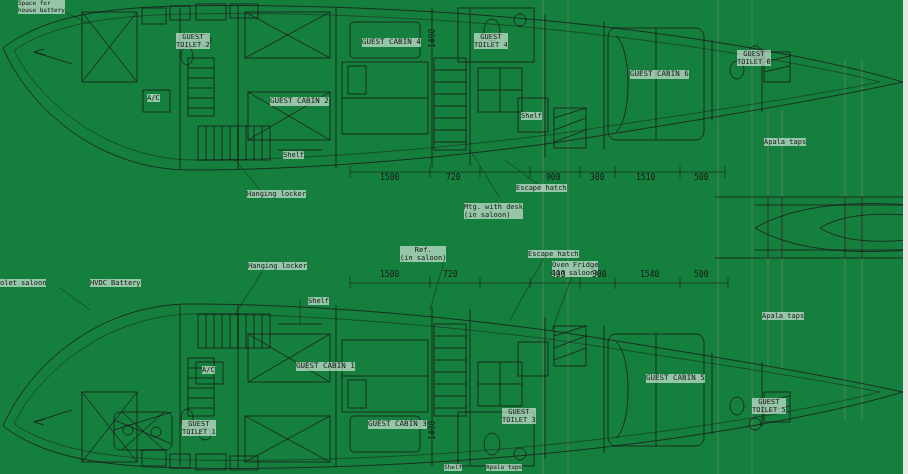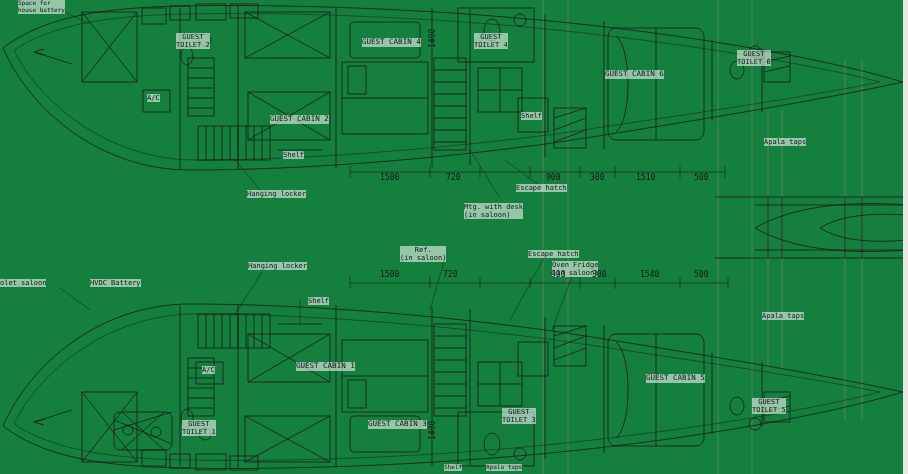--- a/index.html
+++ b/index.html
@@ -312,29 +312,29 @@
         <line x1="60" y1="288" x2="90" y2="310"></line>
       </g>
     </g>
   </svg>
 
   <span class="label tiny" style="left:18px;top:0px">Space for
 house battery</span>
   <span class="label ctr" style="left:176px;top:33px">GUEST
 TOILET 2</span>
   <span class="label" style="left:147px;top:94px">A/C</span>
-  <span class="label big" style="left:258px;top:115px">GUEST CABIN 2</span>
+  <span class="label big" style="left:258px;top:97px">GUEST CABIN 2</span>
   <span class="label" style="left:283px;top:151px">Shelf</span>
   <span class="label" style="left:247px;top:190px">Hanging locker</span>
   <span class="label big" style="left:350px;top:38px">GUEST CABIN 4</span>
   <span class="label dim v" style="left:428px;top:48px">1400</span>
   <span class="label ctr" style="left:474px;top:33px">GUEST
 TOILET 4</span>
   <span class="label" style="left:521px;top:112px">Shelf</span>
-  <span class="label big" style="left:593px;top:70px">GUEST CABIN 6</span>
+  <span class="label big" style="left:618px;top:70px">GUEST CABIN 6</span>
   <span class="label ctr" style="left:737px;top:50px">GUEST
 TOILET 6</span>
   <span class="label" style="left:764px;top:138px">Apala taps</span>
   <span class="label" style="left:516px;top:184px">Escape hatch</span>
   <span class="label" style="left:464px;top:203px">Mtg. with desk
 (in saloon)</span>
   <span class="label dim" style="left:380px;top:173px">1500</span>
   <span class="label dim" style="left:446px;top:173px">720</span>
   <span class="label dim" style="left:546px;top:173px">900</span>
   <span class="label dim" style="left:590px;top:173px">300</span>

